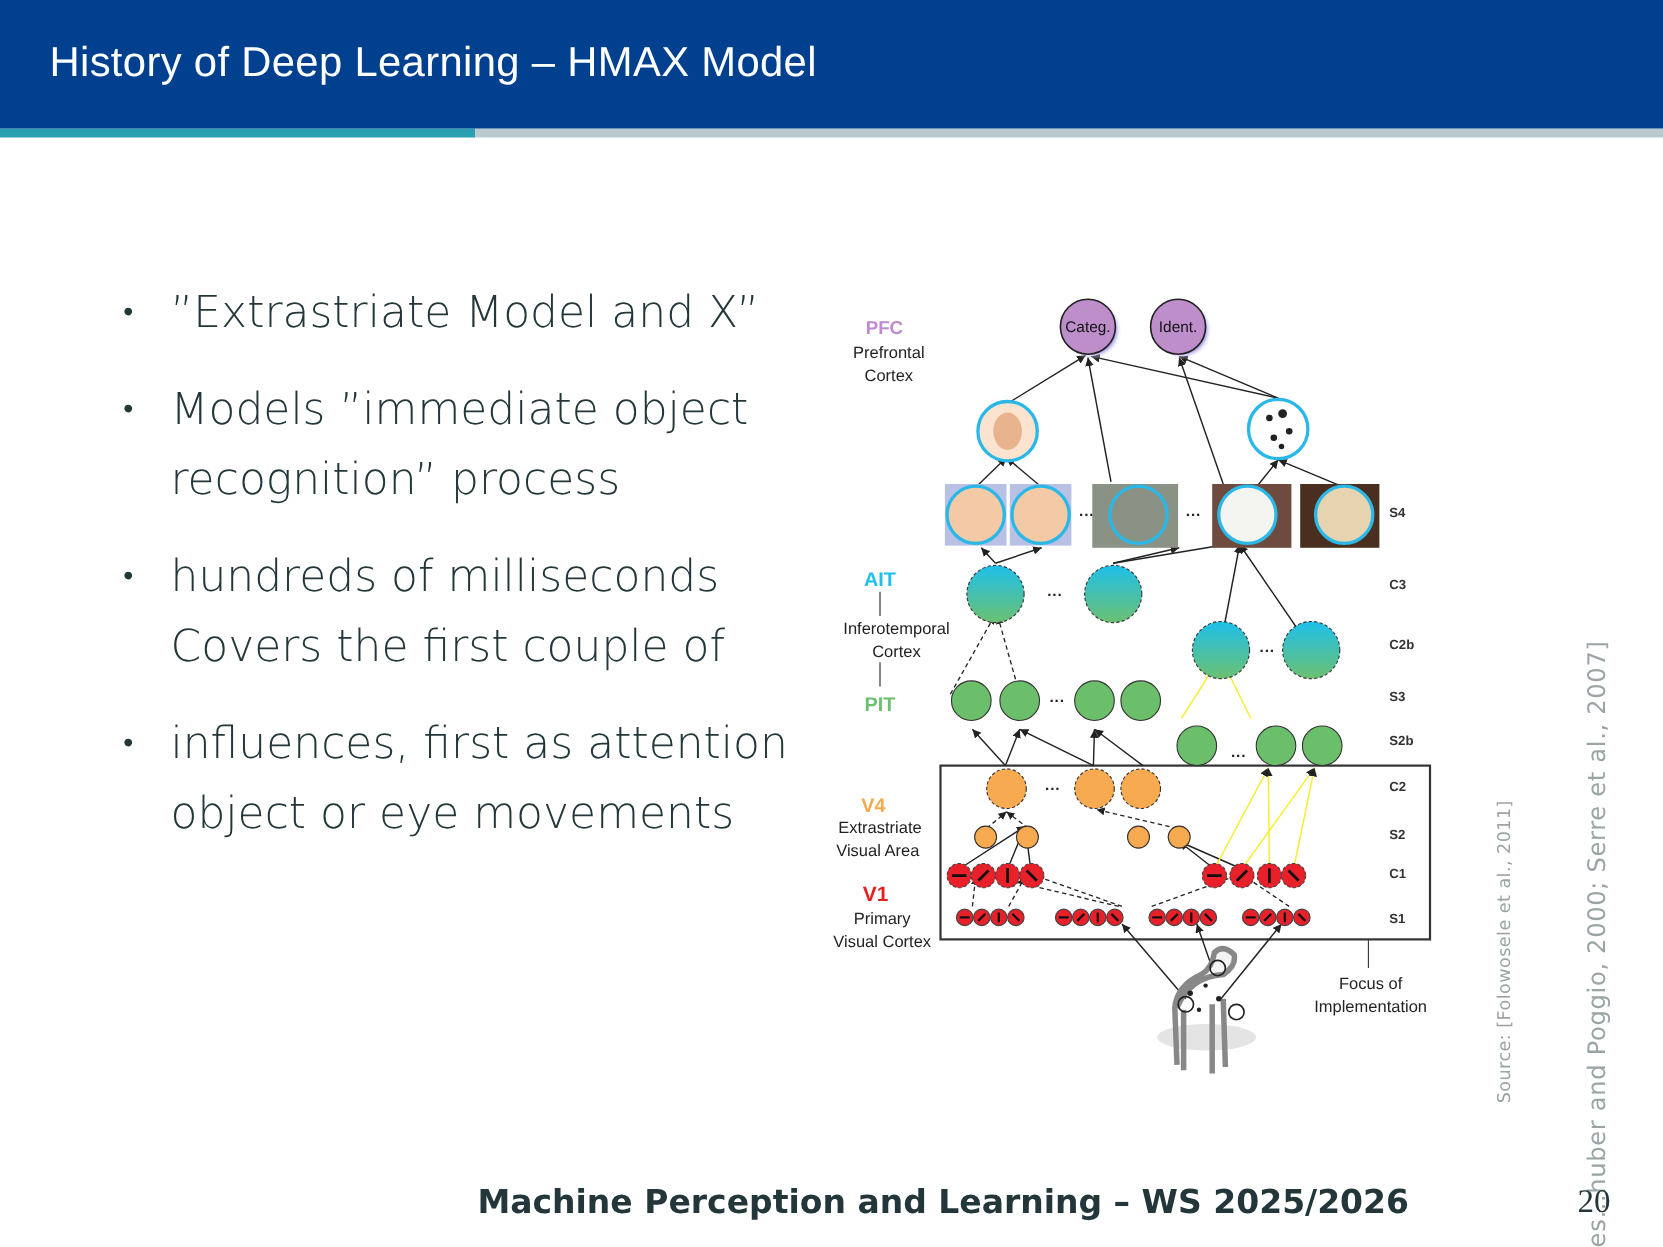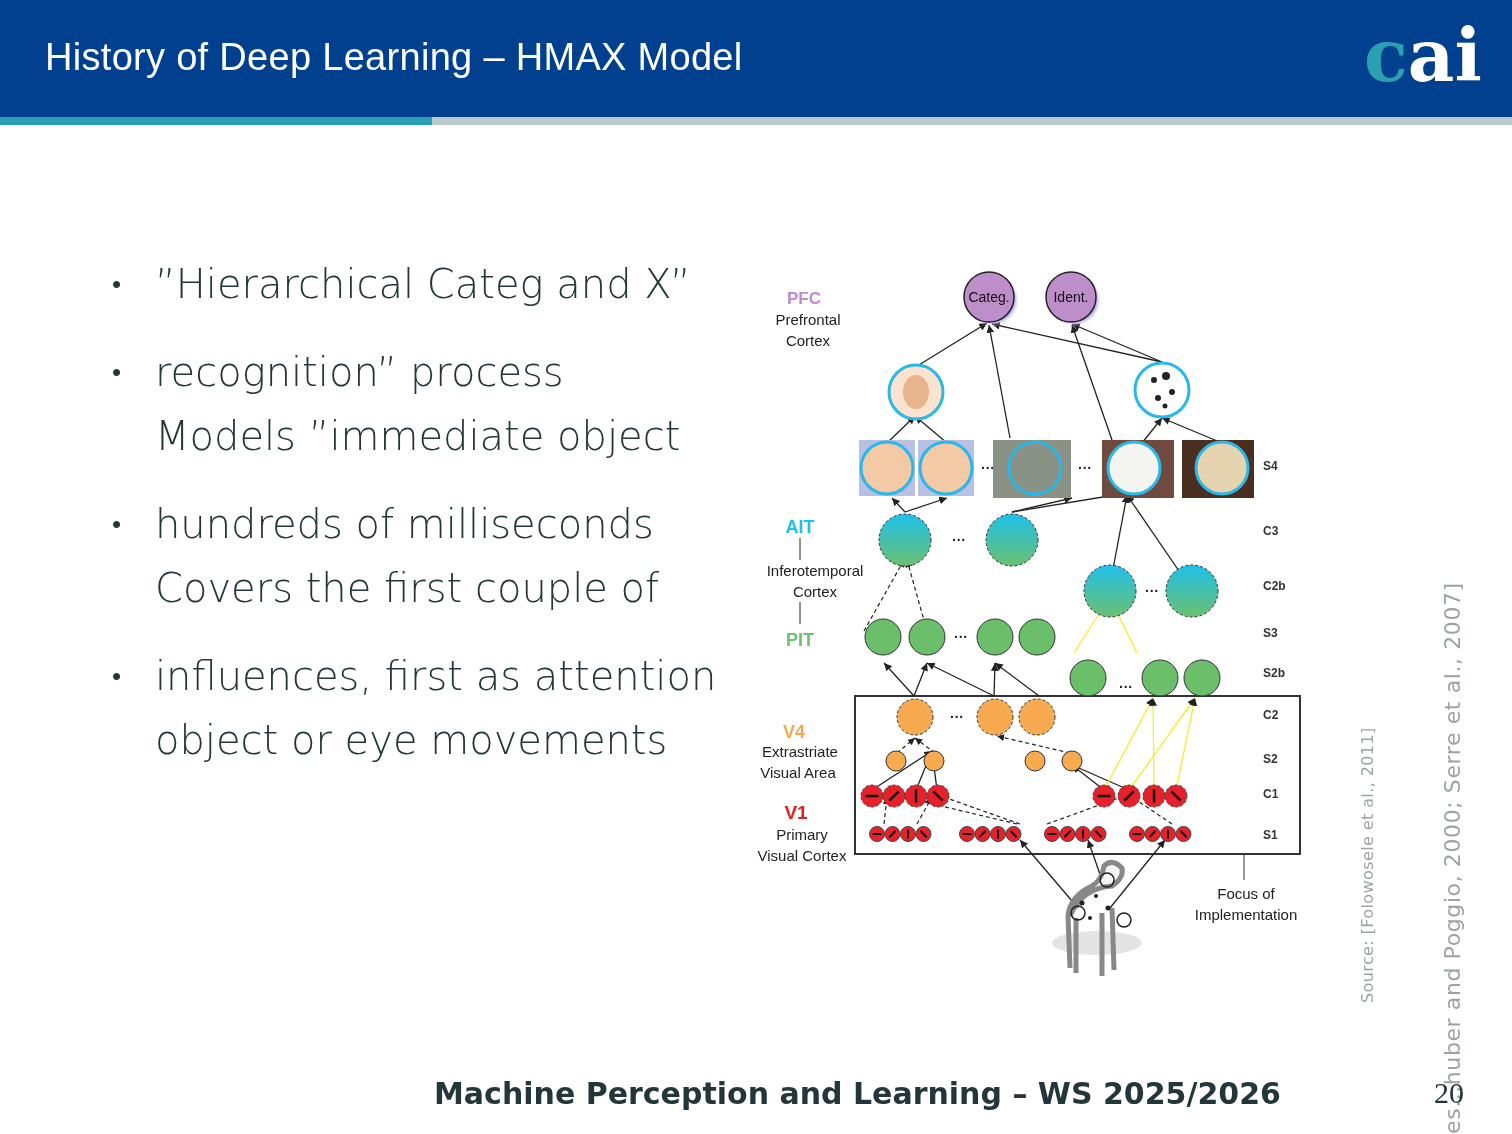--- a/index.html
+++ b/index.html
@@ -29,34 +29,33 @@
            font-size:22px; color:#9aa4a6; white-space:nowrap; letter-spacing:0.6px; }
   .footer { position:absolute; left:434px; top:1076px; font-size:30px; color:#23373b; font-weight:700; white-space:nowrap;
             font-family:"DejaVu Sans", sans-serif; }
   .page { position:absolute; left:1434px; top:1076px; font-size:30px; color:#23373b; font-weight:200;font-family:Liberation Serif, serif; }
 </style>
 </head>
 <body>
 
 <div class="header">
   <div class="title">History of Deep Learning – HMAX Model</div>
-  <div class="logo"><span class="c">c</span><span class="ai">ai</span></div>
 </div>
 <div class="bar-accent"></div>
 <div class="bar-rest"></div>
 
 <ul class="bullets">
   <li>
       <span class="dot">•</span>
-      <span class="txt">”Hierarchical Categ and X”</span>
+      <span class="txt">”Extrastriate Model and X”</span>
     </li>
   <li>
       <span class="dot">•</span>
+      <span class="txt">Models ”immediate object</span>
       <span class="txt">recognition” process</span>
-      <span class="txt">Models ”immediate object</span>
     </li>
   <li>
       <span class="dot">•</span>
       <span class="txt">hundreds of milliseconds</span>
       <span class="txt">Covers the first couple of</span>
     </li>
   <li>
       <span class="dot">•</span>
       <span class="txt">influences, first as attention</span>
       <span class="txt">object or eye movements</span>

